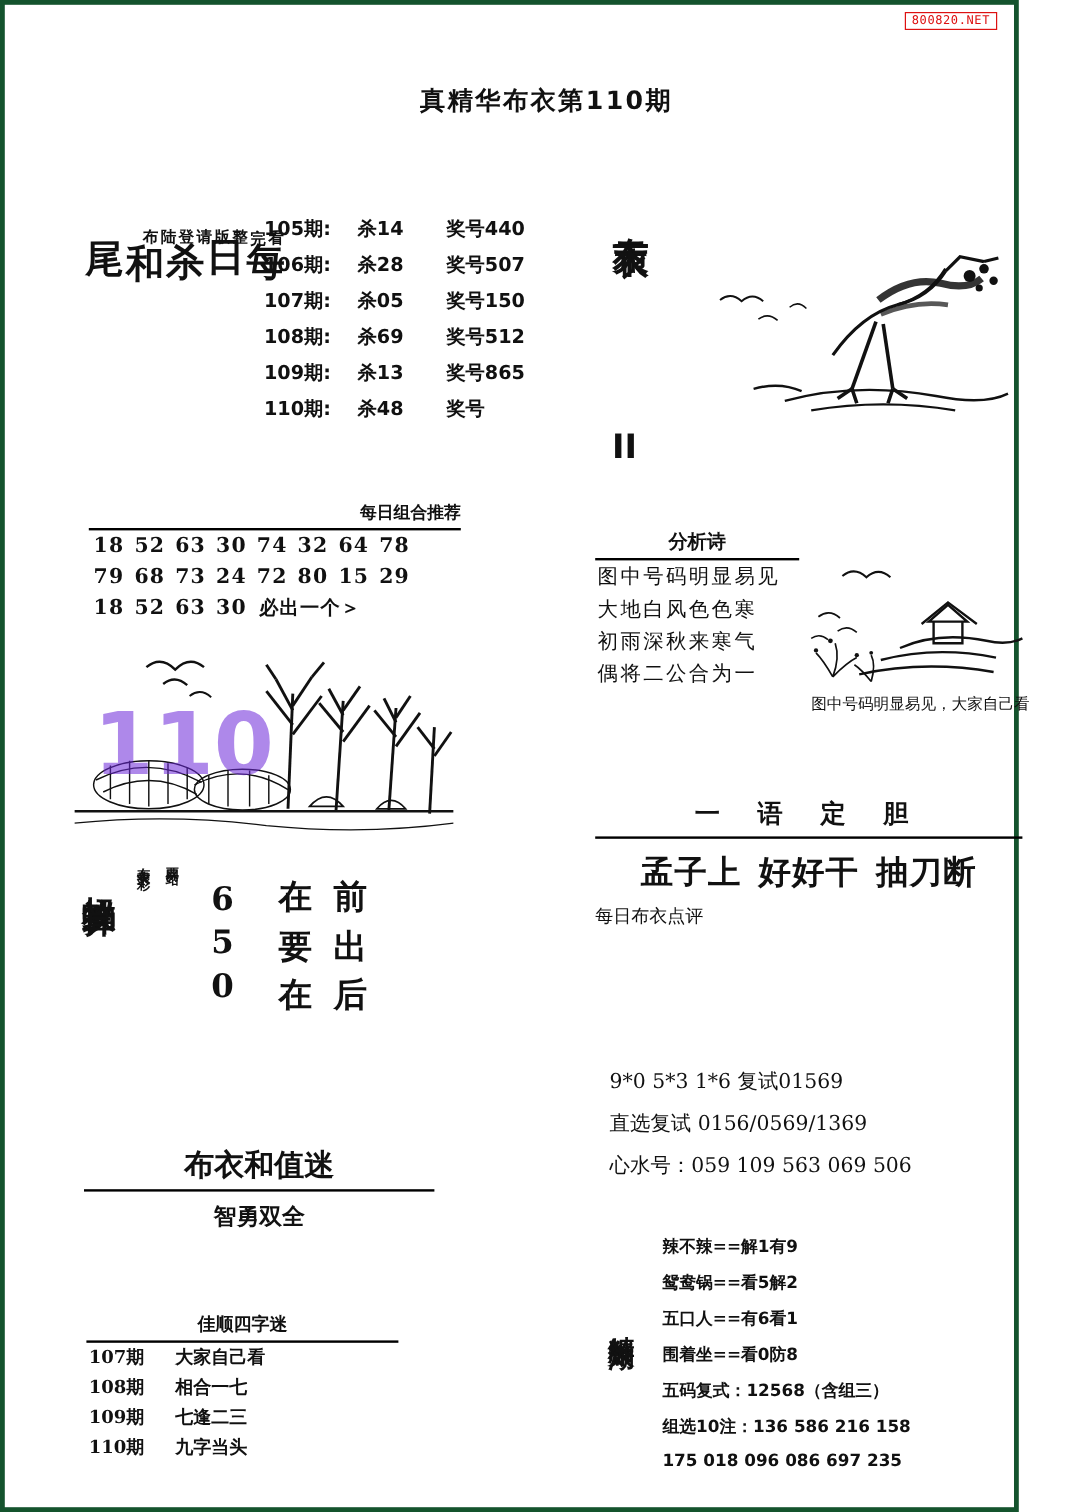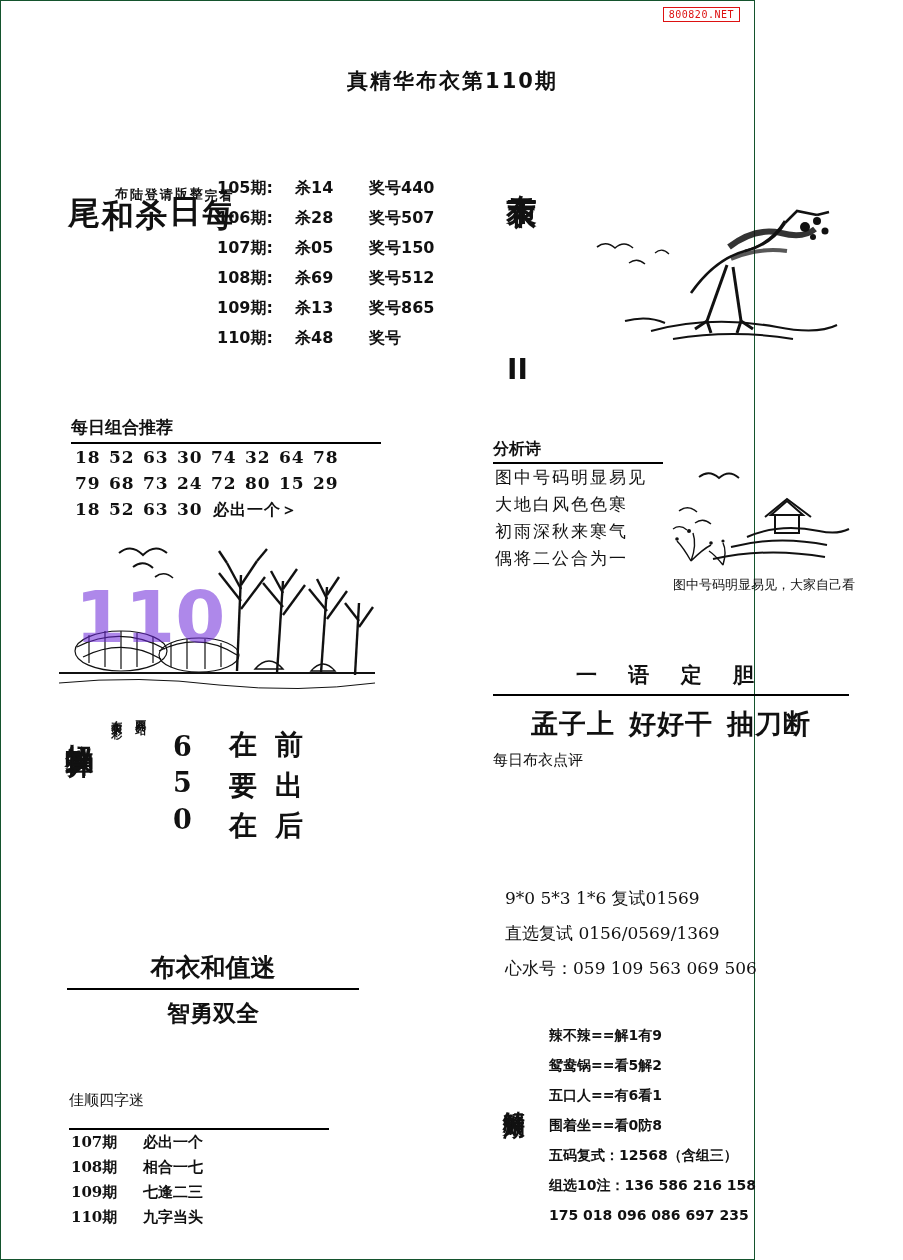--- a/index.html
+++ b/index.html
@@ -6,22 +6,22 @@
   body{
     width:903px;height:1260px;
     background:#ffffff;
     font-family:"DejaVu Sans","Liberation Sans",sans-serif;
     color:#111;
     position:relative;
     overflow:hidden;
   }
   .page{
     position:relative;
-    width:755px;height:1260px;
-    border:1px solid #14532d;
+    width:849px;height:1260px;
+    border:4px solid #14532d;
     box-sizing:border-box;
   }
   .wm{
     position:absolute;top:6px;right:14px;
     border:1px solid #d11;
     color:#d11;
     font-size:10px;
     padding:1px 5px;
     letter-spacing:.5px;
     font-family:"DejaVu Sans Mono","Liberation Mono",monospace;
@@ -60,21 +60,21 @@
     font-size:16px;font-weight:bold;
     height:30px;line-height:30px;
     white-space:nowrap;
   }
   #blk-kill .row .iss{display:inline-block;width:78px;}
   #blk-kill .row .kill{display:inline-block;width:74px;}
 
   
   #blk-comb{left:70px;top:415px;width:310px;}
   #blk-comb .hd{
-    text-align:left;font-size:17px;font-weight:bold;
+    text-align:right;font-size:14px;font-weight:bold;
     padding-bottom:3px;
   }
   #blk-comb .numrow{
     font-size:17px;font-weight:bold;
     letter-spacing:1px;
     padding:3px 0 3px 4px;
     white-space:nowrap;
     font-family:"DejaVu Serif","Liberation Serif",serif;
   }
   #blk-comb .numrow span{display:inline-block;width:34px;}
@@ -117,29 +117,29 @@
     font-size:28px;font-weight:bold;line-height:1.45;
   }
 
   
   #blk-hezhi{left:66px;top:950px;width:292px;}
   #blk-hezhi .t1{
     text-align:center;font-size:25px;font-weight:bold;
     padding-bottom:4px;
   }
   #blk-hezhi .t2{
-    text-align:center;font-size:23px;font-weight:bold;
+    text-align:center;font-size:19px;font-weight:bold;
     padding-top:8px;
   }
 
   
   #blk-jia{left:68px;top:1090px;width:260px;}
   #blk-jia .hd{
-    text-align:left;font-size:15px;font-weight:normal;
-    padding-bottom:18px;
+    text-align:center;font-size:15px;font-weight:bold;
+    padding-bottom:4px;
   }
   #blk-jia .r{
     font-size:15px;font-weight:bold;
     padding:3px 0 3px 2px;
     white-space:nowrap;
     font-family:"DejaVu Serif","Liberation Serif",serif;
   }
   #blk-jia .r .iss{display:inline-block;width:72px;}
 
   
@@ -149,21 +149,21 @@
     font-size:30px;font-weight:bold;line-height:1.12;
   }
   #blk-bytx .rom{
     position:absolute;left:6px;top:182px;
     font-size:28px;font-weight:bold;text-align:center;
   }
 
   
   #blk-poem{left:492px;top:438px;width:170px;}
   #blk-poem .hd{
-    text-align:left;font-size:16px;font-weight:bold;padding-bottom:2px;
+    text-align:center;font-size:16px;font-weight:bold;padding-bottom:2px;
   }
   #blk-poem .ln{
     font-size:17px;padding:2px 0 2px 2px;letter-spacing:2px;
     font-family:"DejaVu Serif","Liberation Serif",serif;
   }
   #pic-right{left:660px;top:450px;width:190px;height:130px;}
   #cap-right{left:672px;top:574px;width:200px;font-size:13px;line-height:1.5;
     font-family:"DejaVu Serif","Liberation Serif",serif;}
 
   
@@ -322,21 +322,21 @@
   <div class="abs" id="blk-hezhi">
     <div class="t1">布衣和值迷</div>
     <hr class="hr">
     <div class="t2">智勇双全</div>
   </div>
 
   <div class="abs" id="blk-jia">
     <div class="hd">佳顺四字迷</div>
     <hr class="hr">
     <div class="r">
-      <span class="iss">107期</span><span>必出一个</span>
+      <span class="iss">107期</span><span>大家自己看</span>
     </div>
     <div class="r">
       <span class="iss">108期</span><span>相合一七</span>
     </div>
     <div class="r">
       <span class="iss">109期</span><span>七逢二三</span>
     </div>
     <div class="r">
       <span class="iss">110期</span><span>九字当头</span>
     </div>

